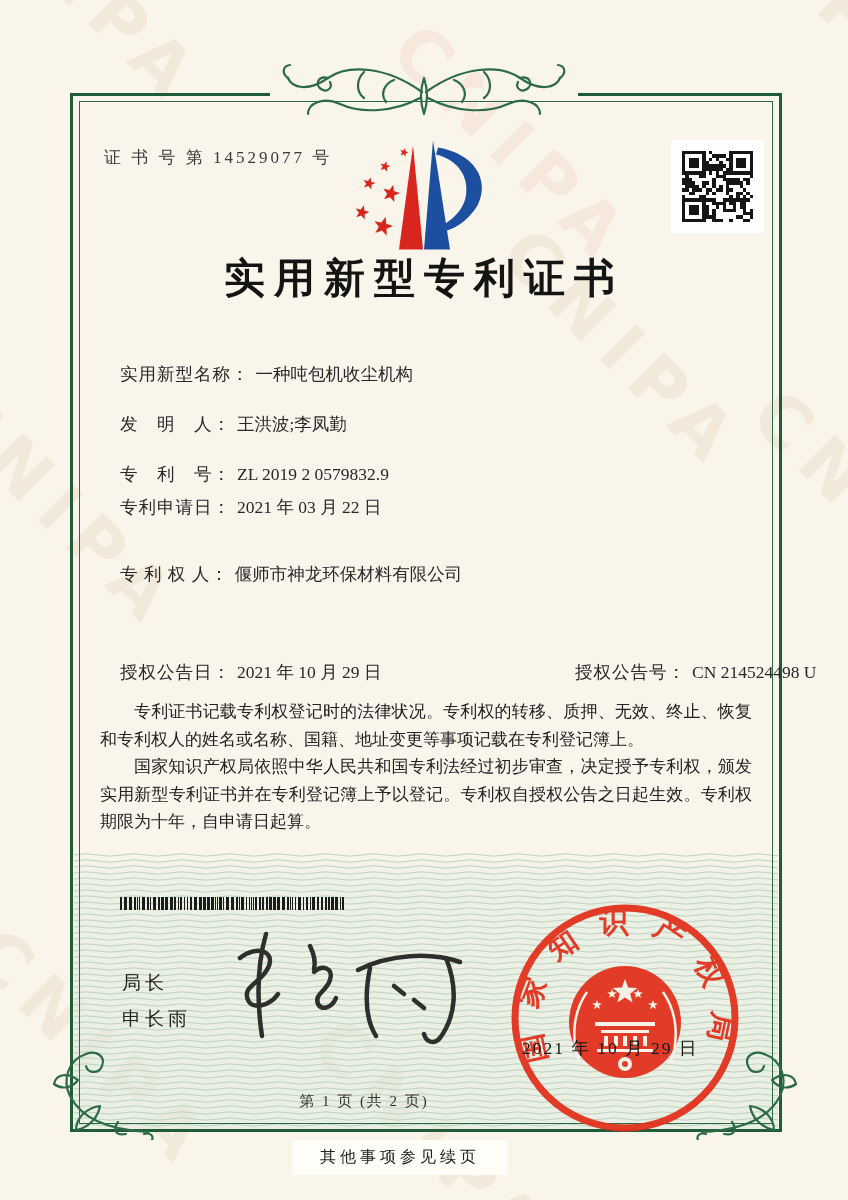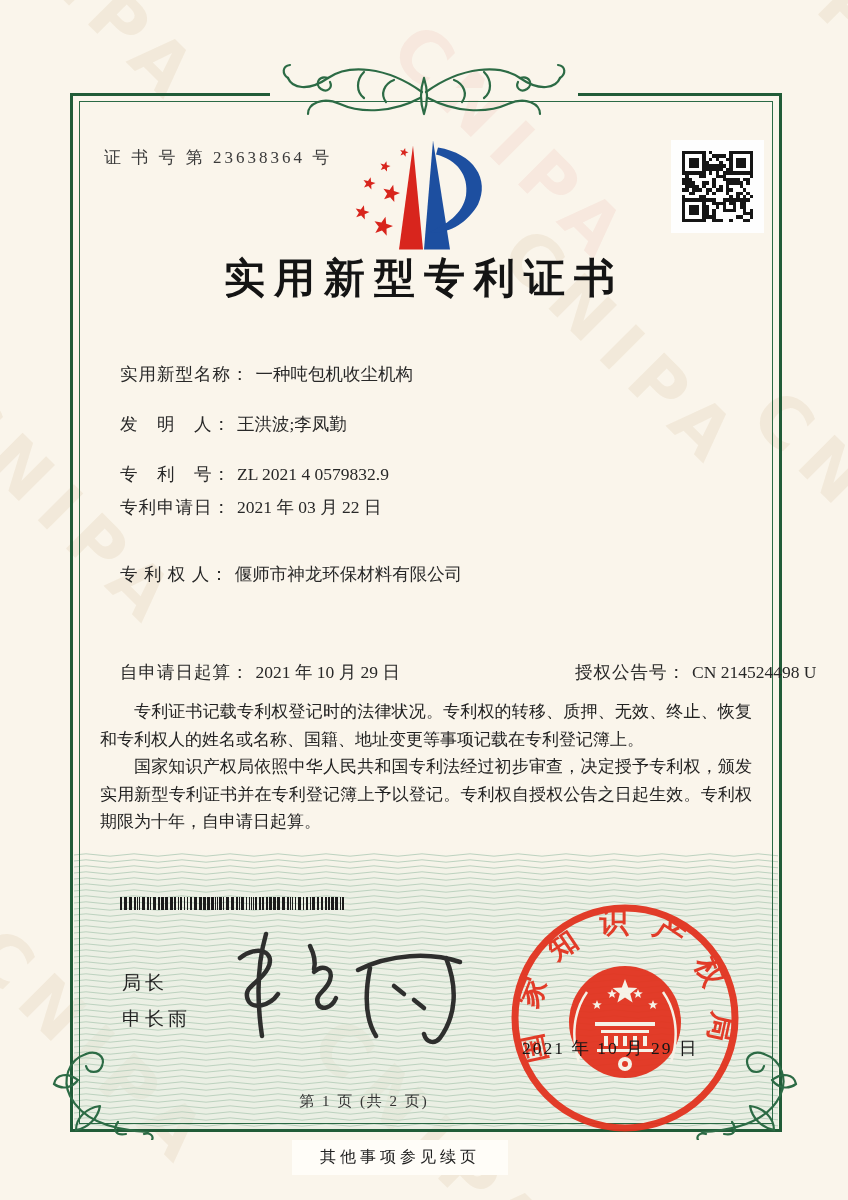--- a/index.html
+++ b/index.html
@@ -163,21 +163,21 @@
     <g stroke="#2c6b45" stroke-width="2.2" fill="none" stroke-linecap="round">
       <path d="M100,88 C62,86 34,76 22,52 C14,36 20,16 38,10"></path>
       <path d="M38,10 c10,-4 20,2 16,12 c-3,8 -14,8 -16,0"></path>
       <path d="M52,62 c-14,2 -24,12 -24,24 c12,-2 22,-12 24,-24"></path>
       <path d="M30,36 c-10,-8 -22,-6 -24,4 c8,6 18,4 24,-4"></path>
       <path d="M70,78 c-6,8 -2,14 8,12"></path>
       <path d="M96,90 c6,-2 10,2 8,6"></path>
     </g>
   </svg>
 
-  <div class="cert-no">证 书 号 第 23638364 号</div>
+  <div class="cert-no">证 书 号 第 14529077 号</div>
 
   <svg class="logo" id="cnipa-logo" width="140" height="118" viewBox="0 0 140 115">
     <polygon points="61,8 71,112 47,112" fill="#d8251d"></polygon>
     <polygon points="81,3 98,112 72,112" fill="#1d4fa0"></polygon>
     <path d="M86,10 C122,16 138,42 126,67 C115,86 96,97 76,95 C94,88 111,76 114,58 C117,38 105,22 84,17 Z" fill="#1d4fa0"></path>
     <g id="logo-stars" fill="#d8251d">
         <path d="M53.1,10.6L53.5,13.8L56.5,14.7L53.6,16.0L53.7,19.2L51.5,16.8L48.5,17.9L50.1,15.1L48.2,12.6L51.3,13.2Z"></path>
         <path d="M34.4,23.7L34.8,27.5L38.5,28.6L35.0,30.2L35.0,34.1L32.4,31.2L28.8,32.5L30.7,29.1L28.4,26.1L32.1,26.9Z"></path>
         <path d="M18.6,39.7L19.1,44.3L23.5,45.6L19.3,47.5L19.4,52.0L16.3,48.6L12.0,50.1L14.3,46.2L11.5,42.5L16.0,43.5Z"></path>
         <path d="M41.2,47.3L41.9,53.6L48.0,55.4L42.2,58.0L42.3,64.4L38.1,59.7L32.1,61.7L35.2,56.2L31.4,51.2L37.6,52.5Z"></path>
@@ -634,30 +634,30 @@
 
   <div class="doc-title">实用新型专利证书</div>
 
   <div class="field-row fr-1">
     <span class="lab">实用新型名称：</span><span class="val">一种吨包机收尘机构</span>
   </div>
   <div class="field-row fr-2">
     <span class="lab">发　明　人：</span><span class="val">王洪波;李凤勤</span>
   </div>
   <div class="field-row fr-3">
-    <span class="lab">专　利　号：</span><span class="val">ZL 2021 4 0579832.9</span>
+    <span class="lab">专　利　号：</span><span class="val">ZL 2019 2 0579832.9</span>
   </div>
   <div class="field-row fr-4">
     <span class="lab">专利申请日：</span><span class="val">2021 年 03 月 22 日</span>
   </div>
   <div class="field-row fr-5">
     <span class="lab">专 利 权 人：</span><span class="val">偃师市神龙环保材料有限公司</span>
   </div>
   <div class="field-row fr-7">
-    <span class="lab">自申请日起算：</span><span class="val">2021 年 10 月 29 日</span>
+    <span class="lab">授权公告日：</span><span class="val">2021 年 10 月 29 日</span>
     <span class="fr-7b">
       <span class="lab">授权公告号：</span><span class="val">CN 214524498 U</span>
     </span>
   </div>
 
   <div class="body-text">
     <p>专利证书记载专利权登记时的法律状况。专利权的转移、质押、无效、终止、恢复和专利权人的姓名或名称、国籍、地址变更等事项记载在专利登记簿上。</p>
     <p>国家知识产权局依照中华人民共和国专利法经过初步审查，决定授予专利权，颁发实用新型专利证书并在专利登记簿上予以登记。专利权自授权公告之日起生效。专利权期限为十年，自申请日起算。</p>
   </div>
 

